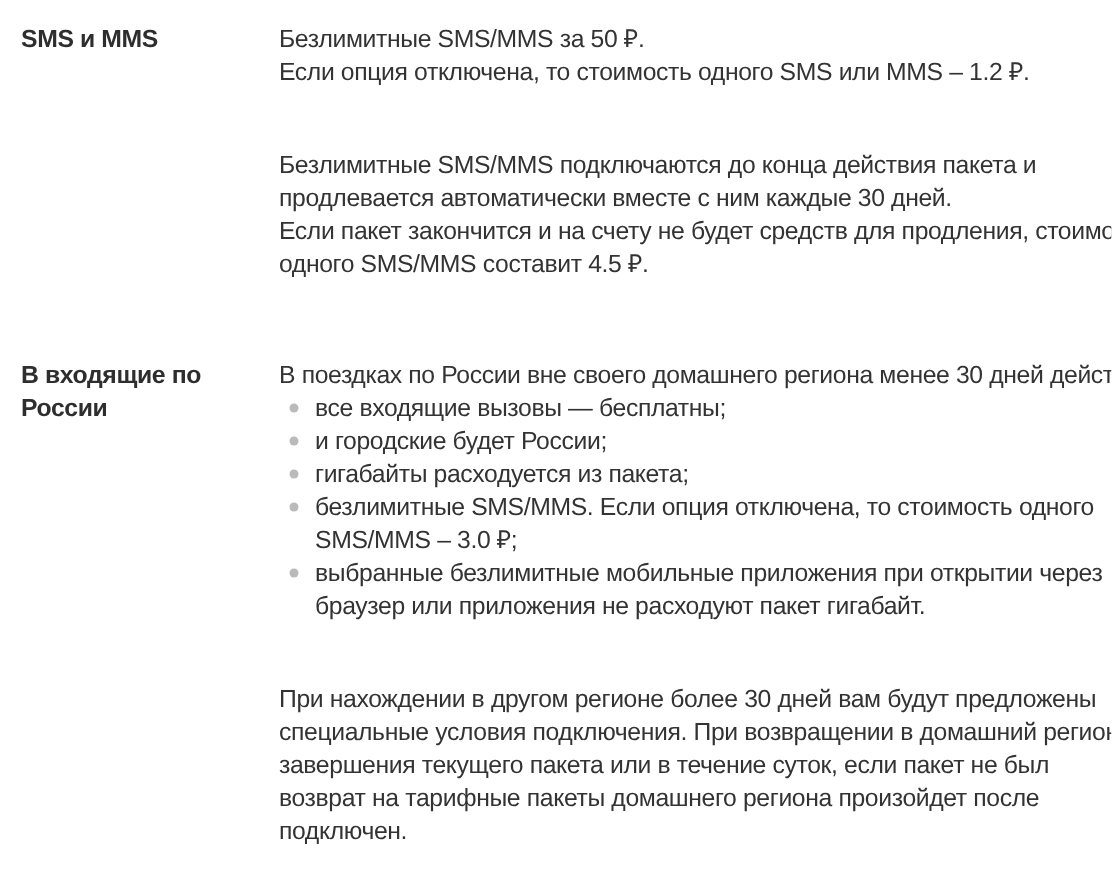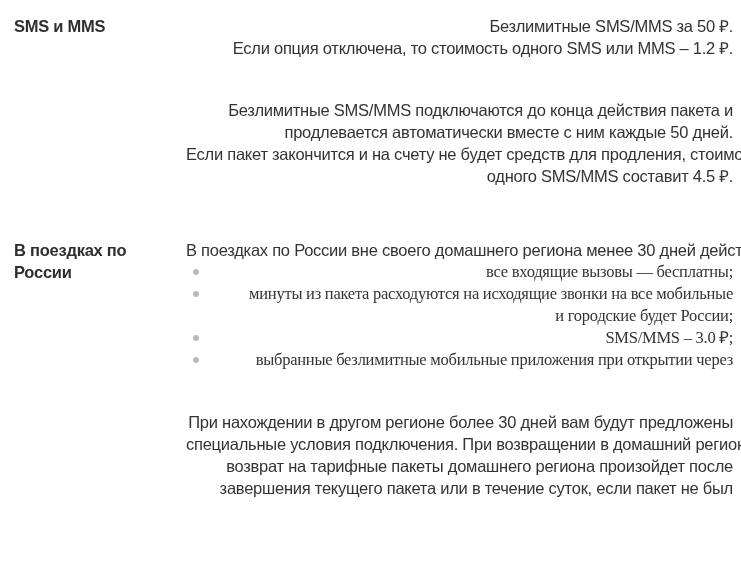--- a/index.html
+++ b/index.html
@@ -17,88 +17,96 @@
   }
   .row { display: flex; margin-bottom: 52px; }
   .row:last-child { margin-bottom: 0; }
   .label {
     flex: 0 0 172px;
     font-weight: 700;
     font-size: 16.5px;
     line-height: 22px;
     color: #2e2e2e;
   }
-  .content { flex: 1; min-width: 0; text-align: right; }
+  .content { flex: 1; min-width: 0; }
   .line { line-height: 22px; white-space: nowrap; }
   .para { margin: 0; }
   .para:not(:first-child) { margin-top: 40px; }
   .list { list-style: none; margin: 0; padding: 0; }
   .item { display: flex; align-items: flex-start; }
   .bullet {
     flex: 0 0 6px;
     width: 6px; height: 6px;
     border-radius: 50%;
     background: #bababa;
     margin: 8px 11px 0 7px;
   }
-  .item-text { flex: 1; min-width: 0; font-family: Liberation Serif, serif; }
+  .item-text { flex: 1; min-width: 0; }
 </style>
 </head>
 <body>
 
 <div class="doc">
     <div class="row">
       <div class="label">SMS и MMS</div>
       <div class="content">
         <div class="para">
           <div class="line">Безлимитные SMS/MMS за 50 ₽.</div>
           <div class="line">Если опция отключена, то стоимость одного SMS или MMS – 1.2 ₽.</div>
         </div>
         <div class="para">
           <div class="line">Безлимитные SMS/MMS подключаются до конца действия пакета и</div>
-          <div class="line">продлевается автоматически вместе с ним каждые 50 дней.</div>
+          <div class="line">продлевается автоматически вместе с ним каждые 30 дней.</div>
           <div class="line">Если пакет закончится и на счету не будет средств для продления, стоимость</div>
           <div class="line">одного SMS/MMS составит 4.5 ₽.</div>
         </div>
       </div>
     </div>
     <div class="row">
-      <div class="label">В поездках по России</div>
+      <div class="label">В входящие по России</div>
       <div class="content">
         <div class="para">
           <div class="line">В поездках по России вне своего домашнего региона менее 30 дней действуют</div>
         </div>
         <ul class="list">
           <li class="item">
             <span class="bullet"></span>
             <div class="item-text">
               <div class="line">все входящие вызовы — бесплатны;</div>
             </div>
           </li>
           <li class="item">
             <span class="bullet"></span>
             <div class="item-text">
-              <div class="line">минуты из пакета расходуются на исходящие звонки на все мобильные</div>
               <div class="line">и городские будет России;</div>
             </div>
           </li>
           <li class="item">
             <span class="bullet"></span>
             <div class="item-text">
+              <div class="line">гигабайты расходуется из пакета;</div>
+            </div>
+          </li>
+          <li class="item">
+            <span class="bullet"></span>
+            <div class="item-text">
+              <div class="line">безлимитные SMS/MMS. Если опция отключена, то стоимость одного</div>
               <div class="line">SMS/MMS – 3.0 ₽;</div>
             </div>
           </li>
           <li class="item">
             <span class="bullet"></span>
             <div class="item-text">
               <div class="line">выбранные безлимитные мобильные приложения при открытии через</div>
+              <div class="line">браузер или приложения не расходуют пакет гигабайт.</div>
             </div>
           </li>
         </ul>
         <div class="para">
           <div class="line">При нахождении в другом регионе более 30 дней вам будут предложены</div>
           <div class="line">специальные условия подключения. При возвращении в домашний регион,</div>
+          <div class="line">завершения текущего пакета или в течение суток, если пакет не был</div>
           <div class="line">возврат на тарифные пакеты домашнего региона произойдет после</div>
-          <div class="line">завершения текущего пакета или в течение суток, если пакет не был</div>
+          <div class="line">подключен.</div>
         </div>
       </div>
     </div>
   </div>
 
 </body></html>

